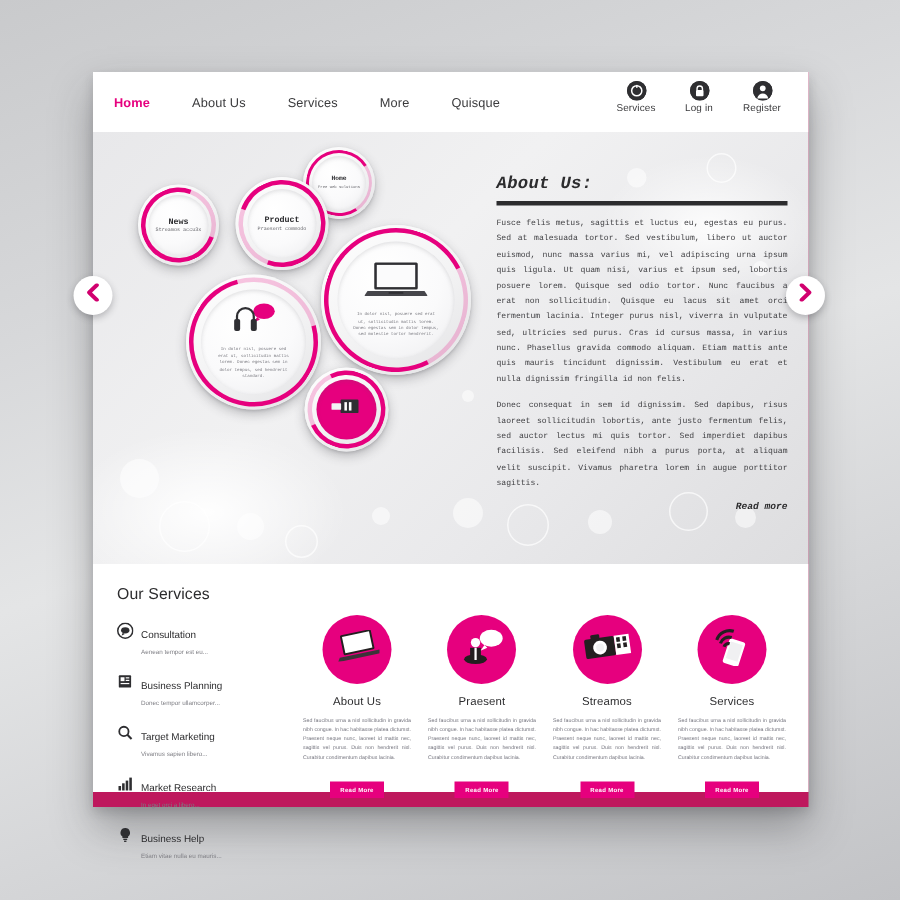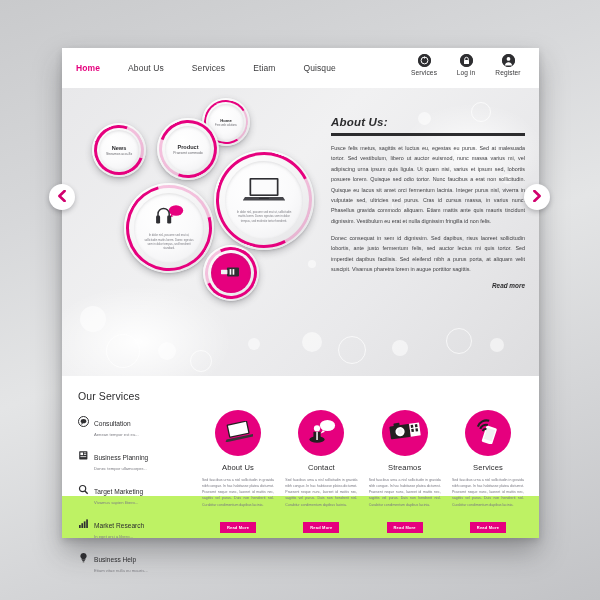--- a/index.html
+++ b/index.html
@@ -13,21 +13,21 @@
   body {
     background: linear-gradient(160deg, #c9cacc 0%, #d7d8da 28%, #e4e5e6 50%, #d5d6d8 72%, #c2c3c6 100%);
     position: relative;
   }
 
   
   #page-card {
     position: absolute;
     left: 62px; top: 48px;
     width: 477px; height: 490px;
-    background: #bef264;
+    background: #be185d;
     box-shadow: 0 14px 26px rgba(40,40,45,.34), 0 3px 7px rgba(40,40,45,.18);
   }
 
   
   #topnav {
     position: absolute; left: 0; top: 0;
     width: 100%; height: 40px;
     background: #ffffff;
     z-index: 40;
   }
@@ -60,20 +60,21 @@
 
   
   #hero {
     position: absolute; left: 0; top: 40px;
     width: 100%; height: 288px;
     background:
       radial-gradient(ellipse 150px 90px at 16% 88%, rgba(255,255,255,.95), rgba(255,255,255,0) 62%),
       radial-gradient(ellipse 120px 80px at 86% 22%, rgba(255,255,255,.85), rgba(255,255,255,0) 60%),
       linear-gradient(135deg, #e8e8ea 0%, #f1f1f2 40%, #e9e9eb 68%, #dddddf 100%);
     overflow: hidden;
+    font-family: Liberation Mono, monospace;
   }
   .bokeh {
     position: absolute; border-radius: 50%;
     background: rgba(255,255,255,.55);
     pointer-events: none;
   }
   .bokeh.ring {
     background: transparent;
     border: 1.5px solid rgba(255,255,255,.7);
   }
@@ -128,21 +129,21 @@
     box-shadow: 0 2px 5px rgba(50,50,55,.3);
     display: flex; align-items: center; justify-content: center;
     z-index: 50; cursor: pointer;
   }
   #arrow-left  { left: 49px; }
   #arrow-right { left: 524px; }
 
   
   #services-sec {
     position: absolute; left: 0; top: 328px;
-    width: 100%; height: 120px; background: #ffffff; padding-left: 40px;
+    width: 100%; height: 152px; background: #ffffff; padding-left: 40px;
   }
   #svc-title {
     position: absolute; left: 16px; top: 14px;
     font-size: 10.5px; color: #2c2c2e; letter-spacing: .1px;
   }
   #svc-list { position: absolute; left: 16px; top: 36px; width: 112px; }
   .svc-item { display: flex; align-items: flex-start; margin-bottom: 9.5px; cursor: pointer; }
   .svc-ic {
     width: 11px; height: 11px; flex: 0 0 11px;
     margin-right: 5px; margin-top: 1px;
@@ -180,21 +181,21 @@
 </head>
 <body>
 
 <div id="page-card">
 
   <div id="topnav">
     <div class="nav-links">
       <span class="nav-link active">Home</span>
       <span class="nav-link">About Us</span>
       <span class="nav-link">Services</span>
-      <span class="nav-link">Etiam</span>
+      <span class="nav-link">More</span>
       <span class="nav-link">Quisque</span>
     </div>
 
     <div class="nav-right">
       <div class="nav-util">
         <span class="util-ic">
           <svg width="13" height="13" viewBox="0 0 13 13">
               <circle cx="6.5" cy="6.5" r="6.5" fill="#2e2e31"></circle>
               <circle cx="6.5" cy="6.5" r="3.4" fill="none" stroke="#fff" stroke-width="1"></circle>
               <rect x="6.1" y="2.6" width="0.9" height="2" fill="#fff"></rect>
@@ -425,21 +426,21 @@
             <svg width="30" height="24" viewBox="0 0 30 24">
               <ellipse cx="21.5" cy="6.5" rx="7.6" ry="5.6" fill="#ffffff"></ellipse>
               <path d="M17 11l-2.7 3.8 4.6-2z" fill="#ffffff"></path>
               <ellipse cx="11" cy="20.5" rx="7.6" ry="3.2" fill="#231f20"></ellipse>
               <circle cx="11" cy="9.4" r="3.1" fill="#ffffff"></circle>
               <path d="M7.4 12.8h7.2v8.2H7.4z" fill="#231f20"></path>
               <rect x="10.3" y="12.8" width="1.5" height="8.2" fill="#ffffff"></rect>
             </svg>
           </span>
         </div>
-        <div class="card-h">Contact</div>
+        <div class="card-h">Praesent</div>
         <div class="card-p">Sed faucibus urna a nisl sollicitudin in gravida nibh congue. In hac habitasse platea dictumst. Praesent neque nunc, laoreet id mattis nec, sagittis vel purus. Duis non hendrerit nisl. Curabitur condimentum dapibus lacinia.</div>
         <span class="card-btn">Read More</span>
       </div>
 
       <div class="card">
         <div class="card-ic">
           <span>
             <svg width="32" height="22" viewBox="0 0 32 22">
               <g transform="rotate(-8 16 11)">
                 <rect x="1" y="4.5" width="20" height="13" rx="1.2" fill="#231f20"></rect>

